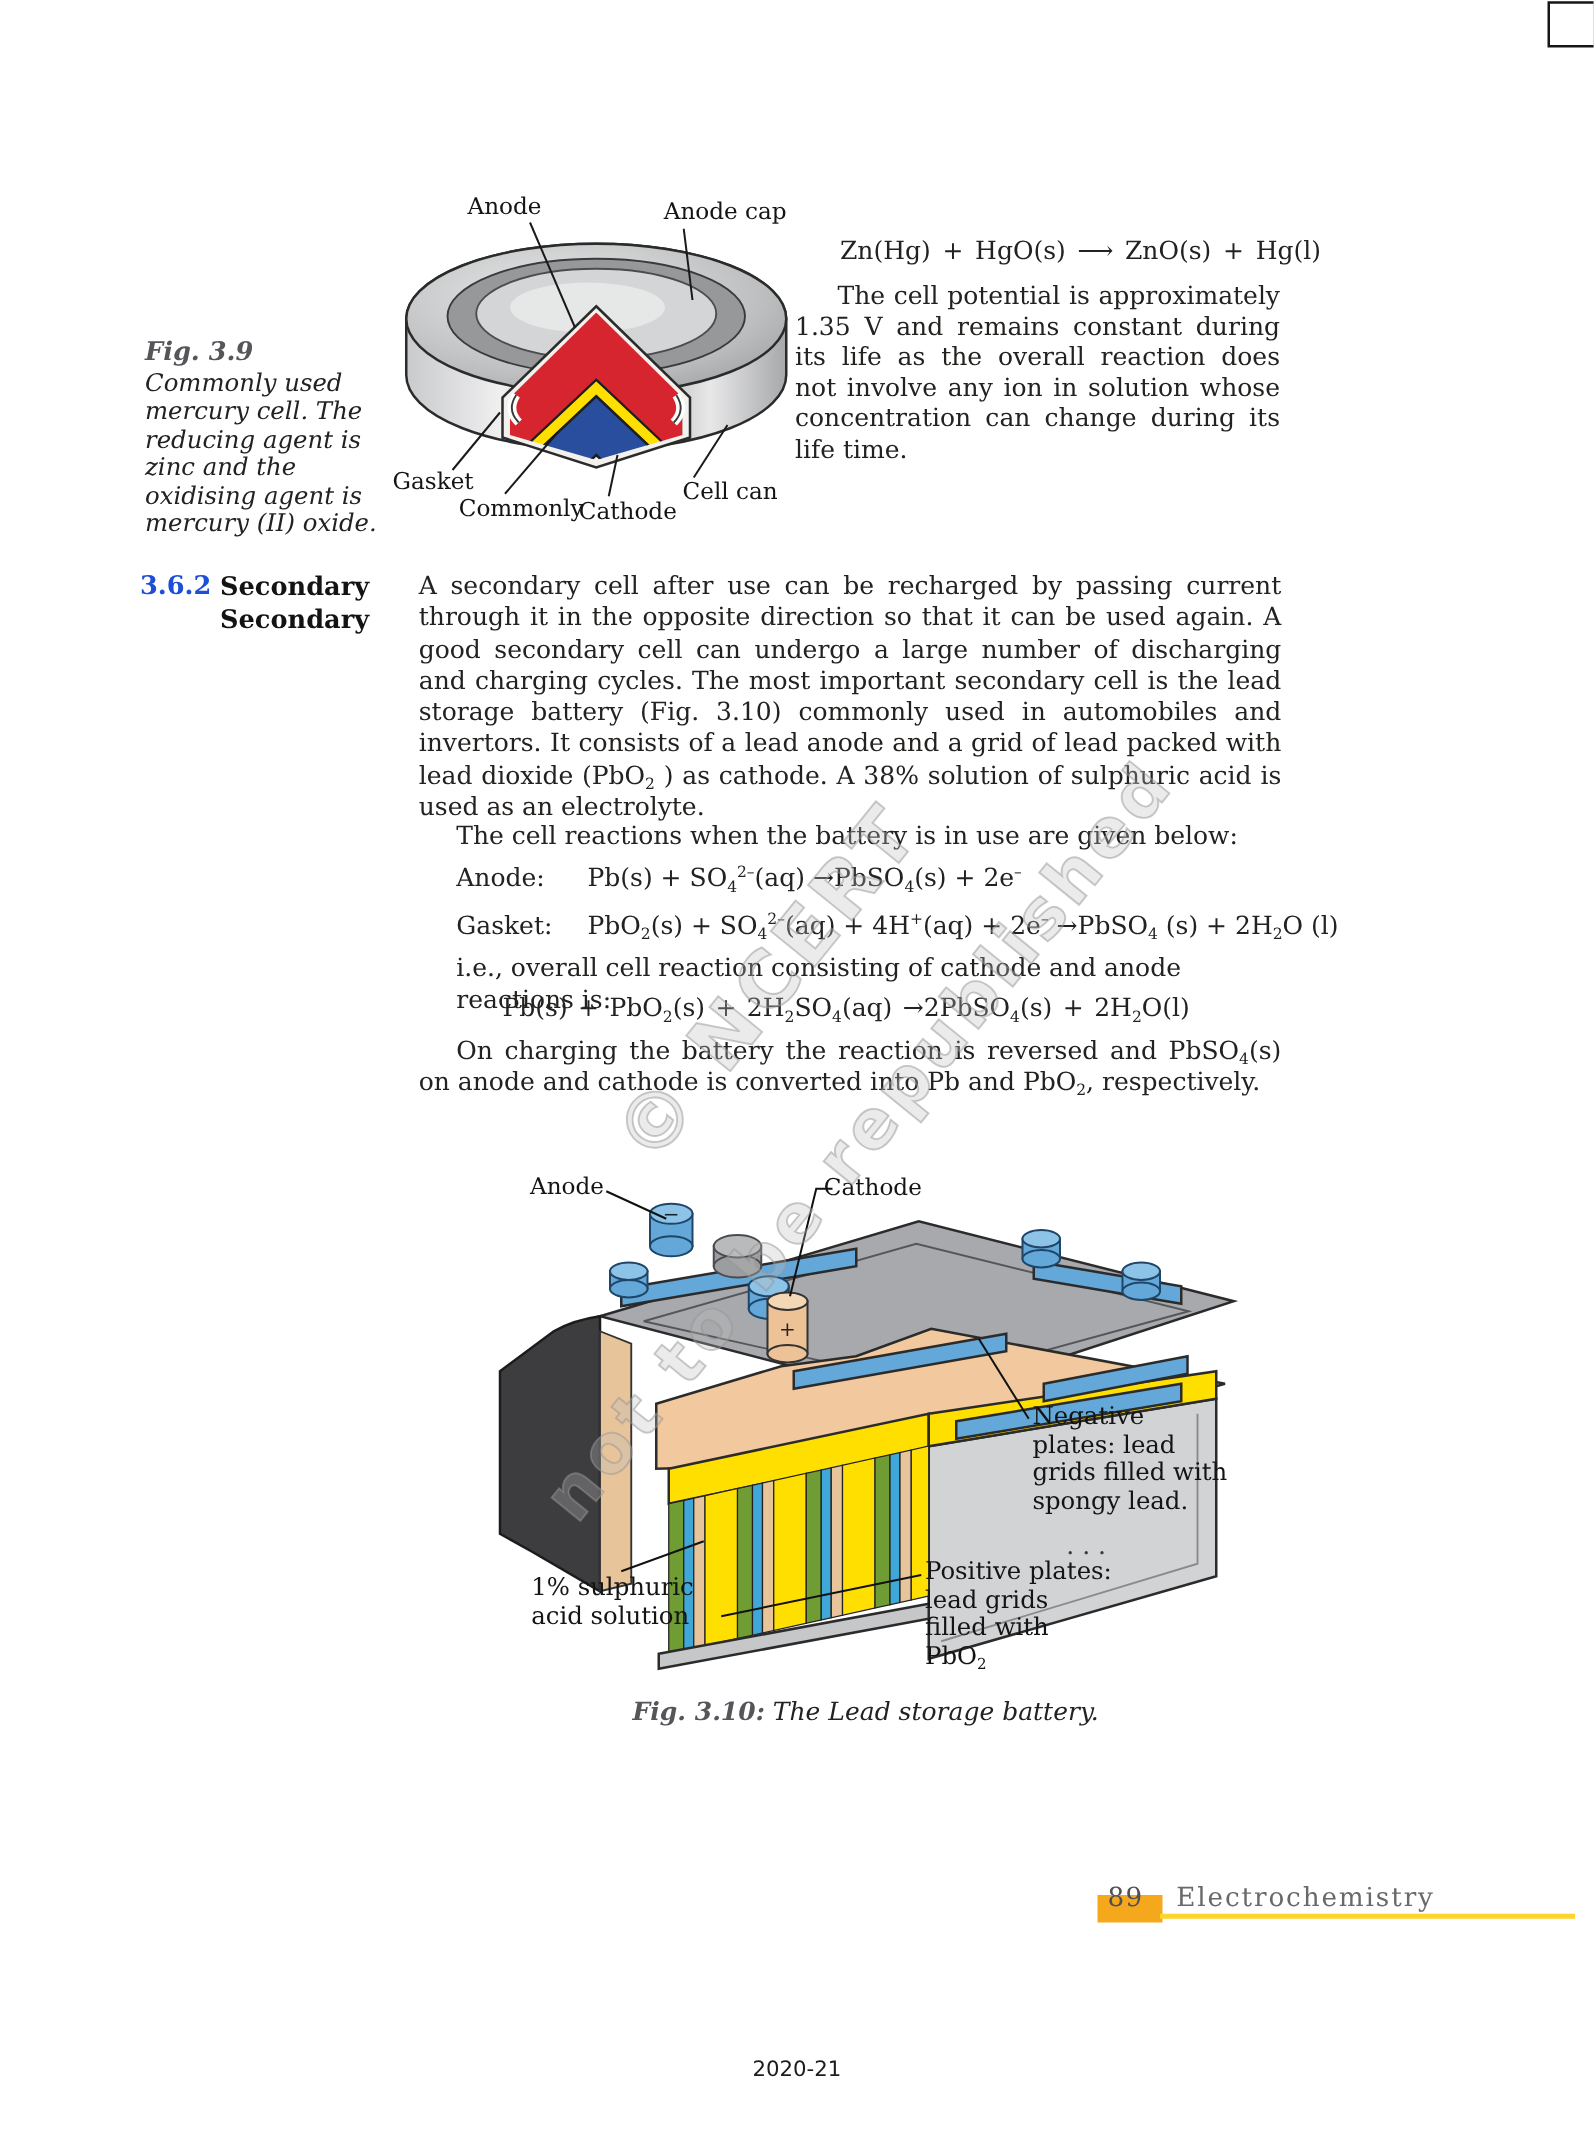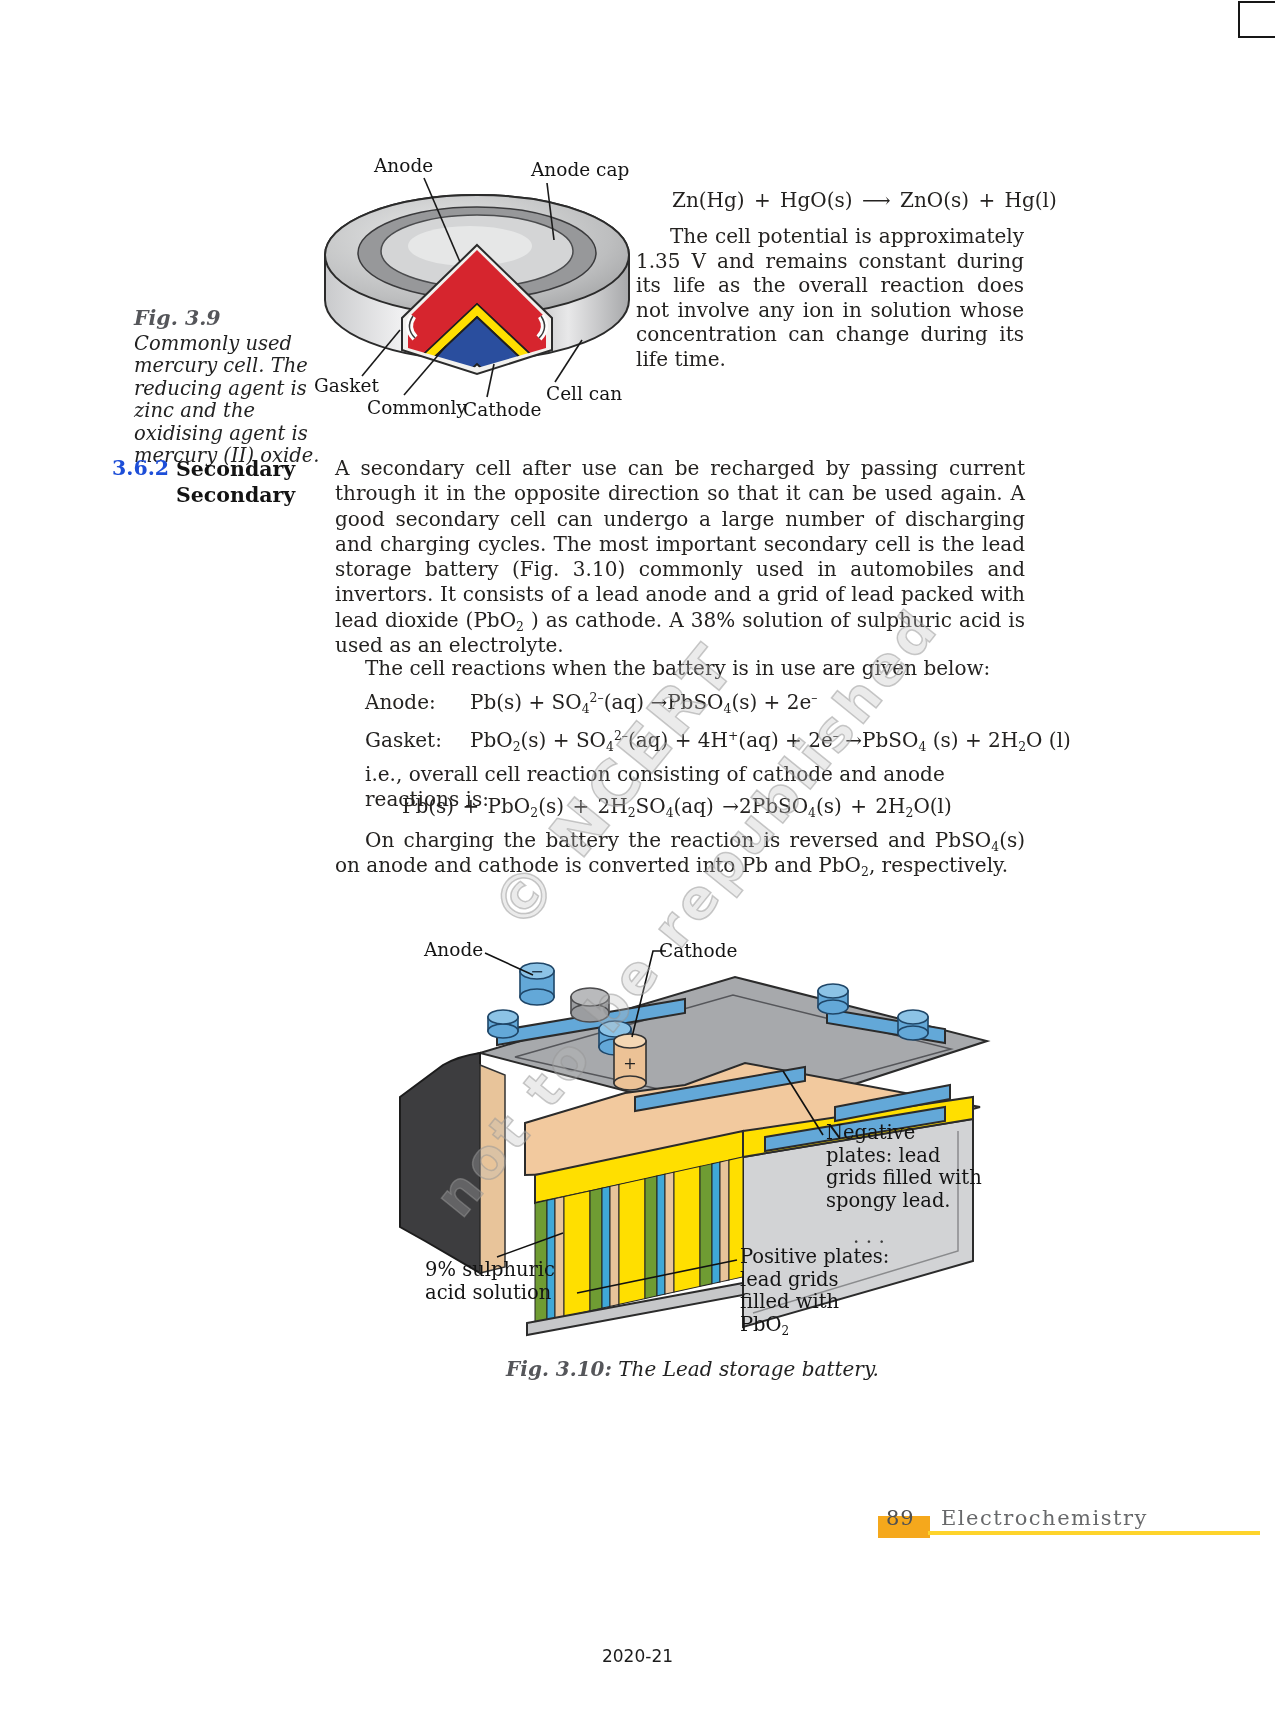--- a/index.html
+++ b/index.html
@@ -23,21 +23,21 @@
   svg{position:absolute;overflow:visible;}
   .svg-stroke{stroke:#2b2b2b;stroke-width:2;}
 </style>
 </head>
 <body>
 
 <div class="page">
 
   <div class="corner-box" style="left:1238px;top:1px;width:35px;height:33px;"></div>
 
-  <div class="abs" style="left:134px;top:270px;width:192px;font-size:19.5px;line-height:22.5px;margin-top:37px;">
+  <div class="abs" style="left:116px;top:270px;width:192px;font-size:19.5px;line-height:22.5px;">
     <div class="cap-title" style="font-size:20.5px;margin-bottom:3px;">Fig. 3.9</div>
     <div class="cap-body">Commonly used mercury cell. The reducing agent is zinc and the oxidising agent is mercury (II) oxide.</div>
   </div>
 
   <svg style="left:300px;top:150px;z-index:2;" width="340" height="278" viewBox="0 0 340 278">
     <defs>
       <linearGradient id="silver1" x1="0" y1="0" x2="1" y2="0">
         <stop offset="0" stop-color="#c9cacc"></stop>
           <stop offset="0.25" stop-color="#f0f0f1"></stop>
         <stop offset="0.55" stop-color="#9b9c9e"></stop>
@@ -193,21 +193,21 @@
       <line x1="438" y1="200" x2="398" y2="136"></line>
       <line x1="352" y1="325" x2="192" y2="358"></line>
       <line x1="112" y1="322" x2="178" y2="298"></line>
     </g>
   </svg>
 
   <div class="lbl" style="left:424px;top:939px;">Anode</div>
   <div class="lbl" style="left:659px;top:940px;">Cathode</div>
   <div class="lbl" style="left:826px;top:1122px;width:158px;white-space:normal;font-size:19.5px;line-height:22.5px;">Negative plates: lead grids filled with spongy lead.</div>
   <div class="lbl" style="left:740px;top:1246px;width:152px;white-space:normal;font-size:19.5px;line-height:22.5px;">Positive plates: lead grids filled with PbO<sub>2</sub></div>
-  <div class="lbl" style="left:425px;top:1259px;width:150px;white-space:normal;font-size:19.5px;line-height:22.5px;">9% sulphuric acid solution</div>
+  <div class="lbl" style="left:425px;top:1259px;width:150px;white-space:normal;font-size:19.5px;line-height:22.5px;">1% sulphuric acid solution</div>
 
   <div class="abs" style="left:385px;top:1337px;width:615px;text-align:center;font-size:20px;margin-top:20px;">
     <span class="cap-title">Fig. 3.10:</span>
     <span class="cap-body">The Lead storage battery.</span>
   </div>
 
   <div class="wm" style="left:505px;top:884px;font-size:62px;transform:rotate(-51deg);transform-origin:left center;">© NCERT</div>
   <div class="wm" style="left:447px;top:1177px;font-size:54px;transform:rotate(-51deg);transform-origin:left center;">not to be republished</div>
 
   <div class="abs" style="left:878px;top:1516px;width:52px;height:22px;background:#f5a81c;"></div>

